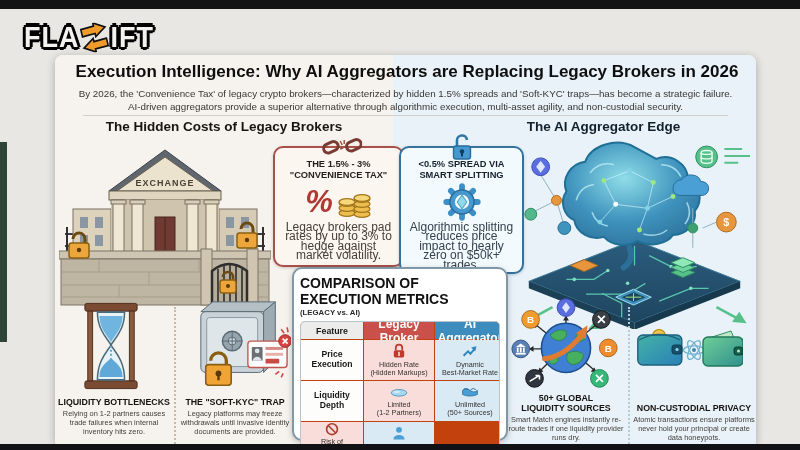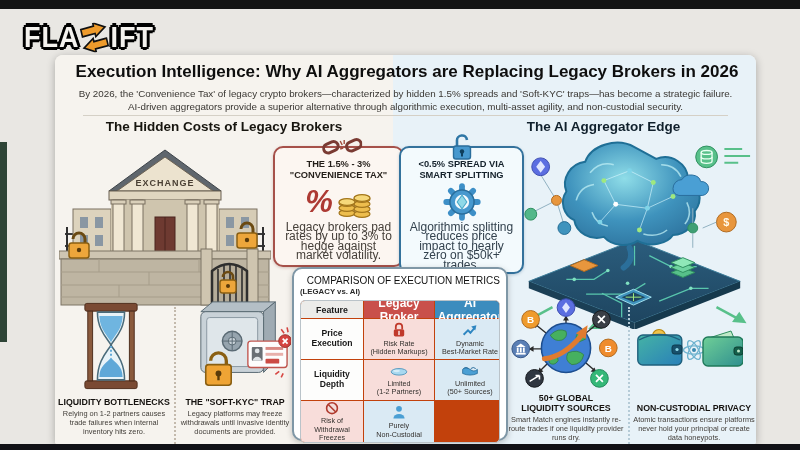--- a/index.html
+++ b/index.html
@@ -62,21 +62,21 @@
   .cap-privacy .cap-title{margin-top:10px}
 
   .vdot{width:0;border-left:2px dotted #c3b9ac;height:180px;top:252px}
   .vdot-l{left:119px}
   .vdot-r{left:573px;border-left-color:#b5cbd7}
 
   
   .tablecard{left:237px;top:212px;width:216px;height:174px;background:#fff;
              border:2px solid #7f97a6;border-radius:10px;z-index:3;
              box-shadow:0 2px 6px rgba(0,0,0,.22);padding:6px 6px 0 6px;box-sizing:border-box}
-  .tbl-title{text-align:right;font-weight:400;font-size:10px;color:#101010}
+  .tbl-title{text-align:left;font-weight:700;font-size:14px;color:#101010}
   .tbl-sub{text-align:left;font-size:7.8px;font-weight:600;color:#2a2a2a;margin:1px 0 4px}
   .tgrid{display:grid;grid-template-columns:62px 70px 70px;grid-template-rows:17px 40px 40px 41px;
          background:#c2410c;gap:1px;border:1px solid #bac3c9;border-radius:5px;overflow:hidden}
   .tc{display:flex;flex-direction:column;align-items:center;justify-content:center;text-align:center}
   .th{font-weight:800;font-size:12px}
   .th-f{background:#ececea;color:#1a1a1a;font-size:8.8px}
   .th-l{background:#c9504b;color:#fff}
   .th-a{background:#3c8cbe;color:#fff}
   .tf{background:#fdfdfc;font-weight:800;font-size:8.6px;line-height:9.6px;color:#171717;padding:0 4px}
   .tl{background:#f8ddda}
@@ -549,21 +549,21 @@
 
       <div class="tc tf">Price Execution</div>
       <div class="tc tl">
         <svg width="16" height="16" viewBox="0 0 20 20">
           <path d="M6,9 V6 a4,4 0 0 1 8,0 V9" fill="none" stroke="#c0392b" stroke-width="2.2"></path>
           <rect x="3.5" y="9" width="13" height="9" rx="2" fill="#c0392b"></rect>
           <rect x="9.2" y="11" width="1.6" height="4" fill="#fff"></rect>
             <circle cx="10" cy="15.6" r=".9" fill="#fff"></circle>
         </svg>
         <div class="cl">
-            <span>Risk Rate</span>
+            <span>Hidden Rate</span>
             <span>(Hidden Markups)</span>
           </div>
       </div>
       <div class="tc ta">
         <svg width="16" height="16" viewBox="0 0 20 20">
           <polyline points="2,16 7.5,10.5 10.5,13.5 16,7" fill="none" stroke="#2e86c1" stroke-width="2.4"></polyline>
           <polygon points="18,4 11.5,5.5 16.5,10.5" fill="#2e86c1"></polygon>
         </svg>
         <div class="cl">
             <span>Dynamic</span>

